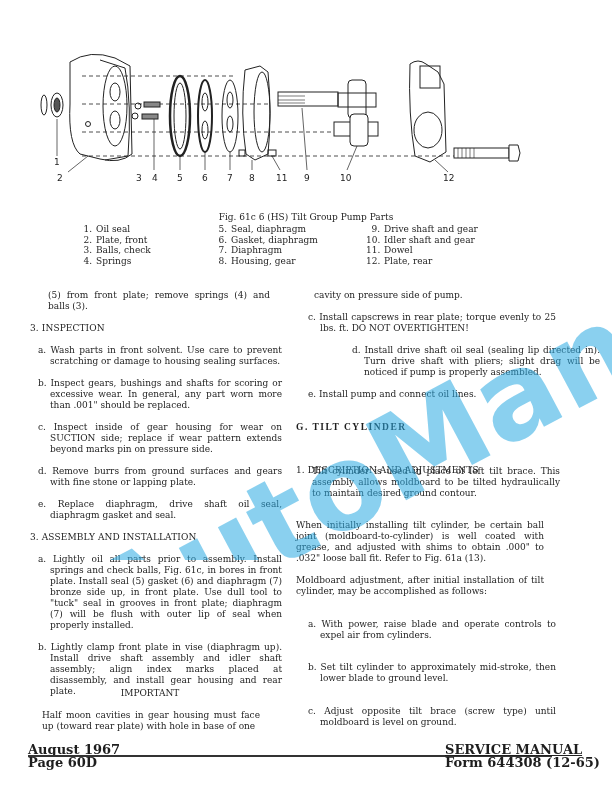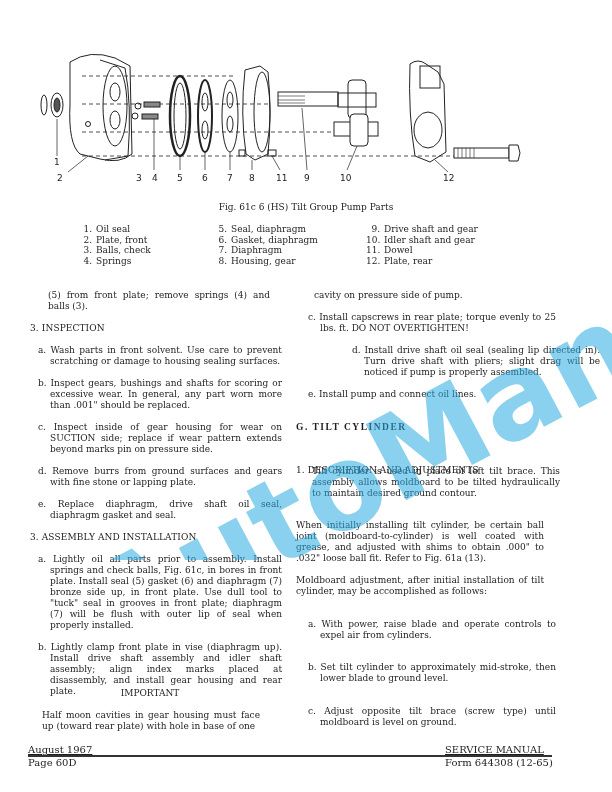--- a/index.html
+++ b/index.html
@@ -11,21 +11,21 @@
   .legend { position: absolute; top: 224px; left: 78px; width: 480px; font-size: 9px; line-height: 10.5px; }
   .legend .col { position: absolute; top: 0; }
   .legend .row { white-space: nowrap; }
   .legend .num { display: inline-block; text-align: right; width: 14px; margin-right: 4px; }
   .col-text { position: absolute; font-size: 9px; line-height: 11px; text-align: justify; }
   .p { position: absolute; }
   .ind { padding-left: 12px; text-indent: -12px; }
   .heading { font-size: 9px; letter-spacing: 0.1px; }
   .g-heading { font-family: Liberation Serif, serif; font-weight: bold; font-size: 9.5px; letter-spacing: 1.5px; }
   .footer-line { position: absolute; height: 1.5px; background: #333; }
-  .foot { position: absolute; font-size: 10px; line-height: 10px; }
+  .foot { position: absolute; font-size: 13px; line-height: 10px; font-weight: bold; }
   .underline { text-decoration: underline; }
   .watermark { position: absolute; left: 20px; top: 260px; width: 600px; height: 300px; pointer-events: none; }
   .callout { font-family: "DejaVu Sans", "Liberation Sans", sans-serif; font-size: 9px; }
 </style>
 </head>
 <body>
 
 <div class="page">
 
   <svg class="figure" viewBox="0 0 530 150" xmlns="http://www.w3.org/2000/svg">
@@ -120,21 +120,21 @@
       <text x="162" y="137">6</text>
       <text x="187" y="137">7</text>
       <text x="209" y="137">8</text>
       <text x="236" y="137">11</text>
       <text x="264" y="137">9</text>
       <text x="300" y="137">10</text>
       <text x="403" y="137">12</text>
     </g>
   </svg>
 
-  <div class="caption" style="top:202px;">Fig. 61c  6 (HS) Tilt Group Pump Parts</div>
+  <div class="caption" style="top:212px;">Fig. 61c  6 (HS) Tilt Group Pump Parts</div>
 
   <div class="legend">
     <div class="col" style="left:0;">
       <div class="row"><span class="num">1.</span><span>Oil seal</span></div>
       <div class="row"><span class="num">2.</span><span>Plate, front</span></div>
       <div class="row"><span class="num">3.</span><span>Balls, check</span></div>
       <div class="row"><span class="num">4.</span><span>Springs</span></div>
     </div>
     <div class="col" style="left:135px;">
       <div class="row"><span class="num">5.</span><span>Seal, diaphragm</span></div>

